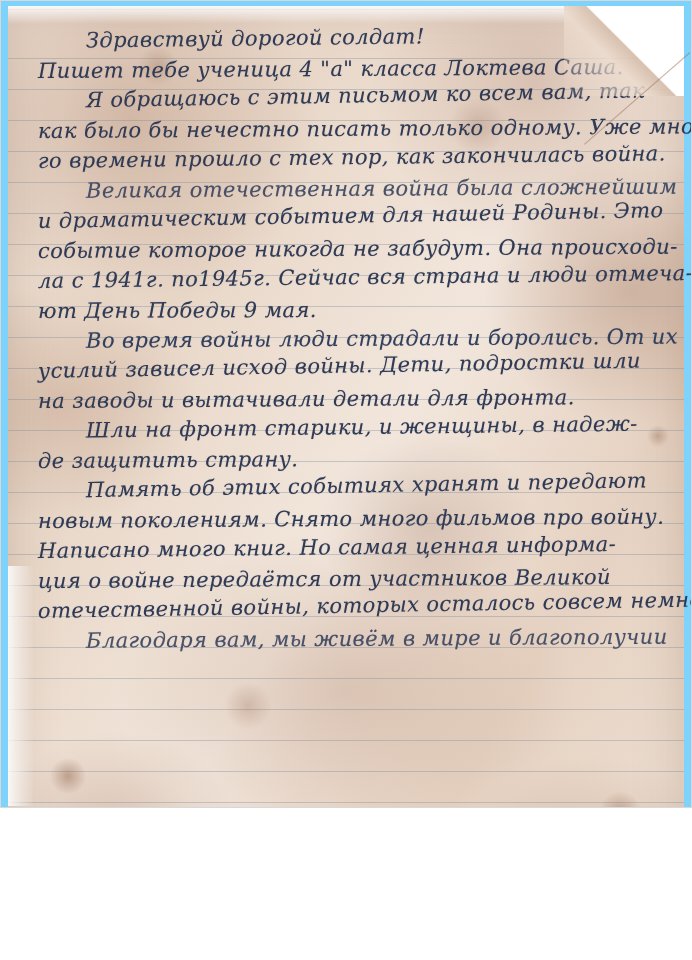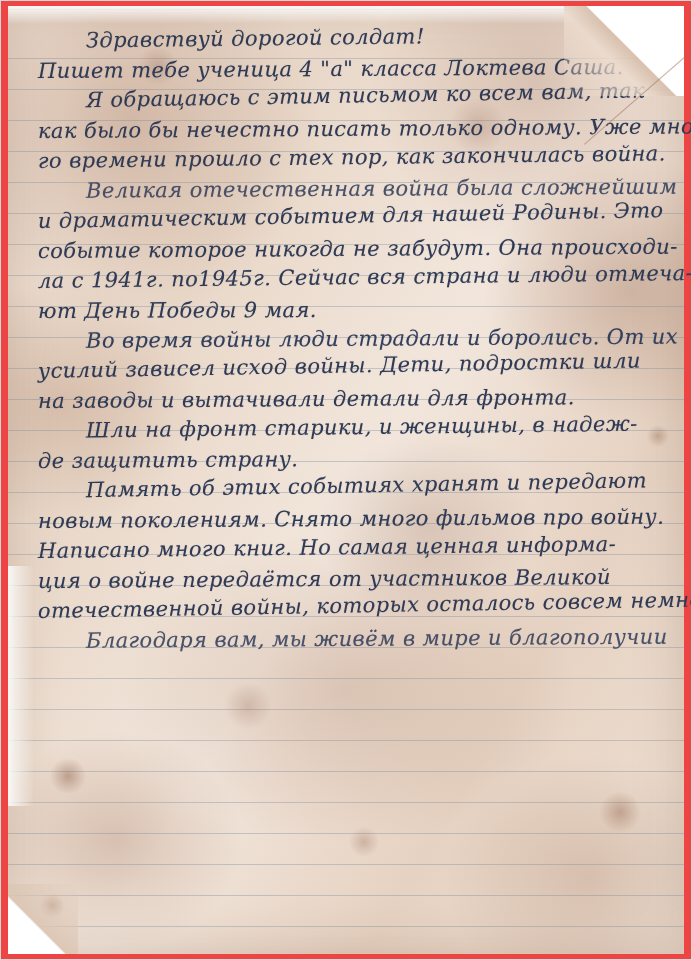--- a/index.html
+++ b/index.html
@@ -10,22 +10,22 @@
   body {
     width: 692px;
     height: 960px;
     overflow: hidden;
     font-family: "DejaVu Sans", sans-serif;
   }
 
   #page {
     position: relative;
     width: 692px;
-    height: 960px;
-    background: #ef4444;
+    height: 808px;
+    background: #7dd3fc;
     overflow: hidden;
   }
 
   
   #sheet {
     position: absolute;
     left: 8px;
     top: 6px;
     width: 676px;
     height: 948px;

